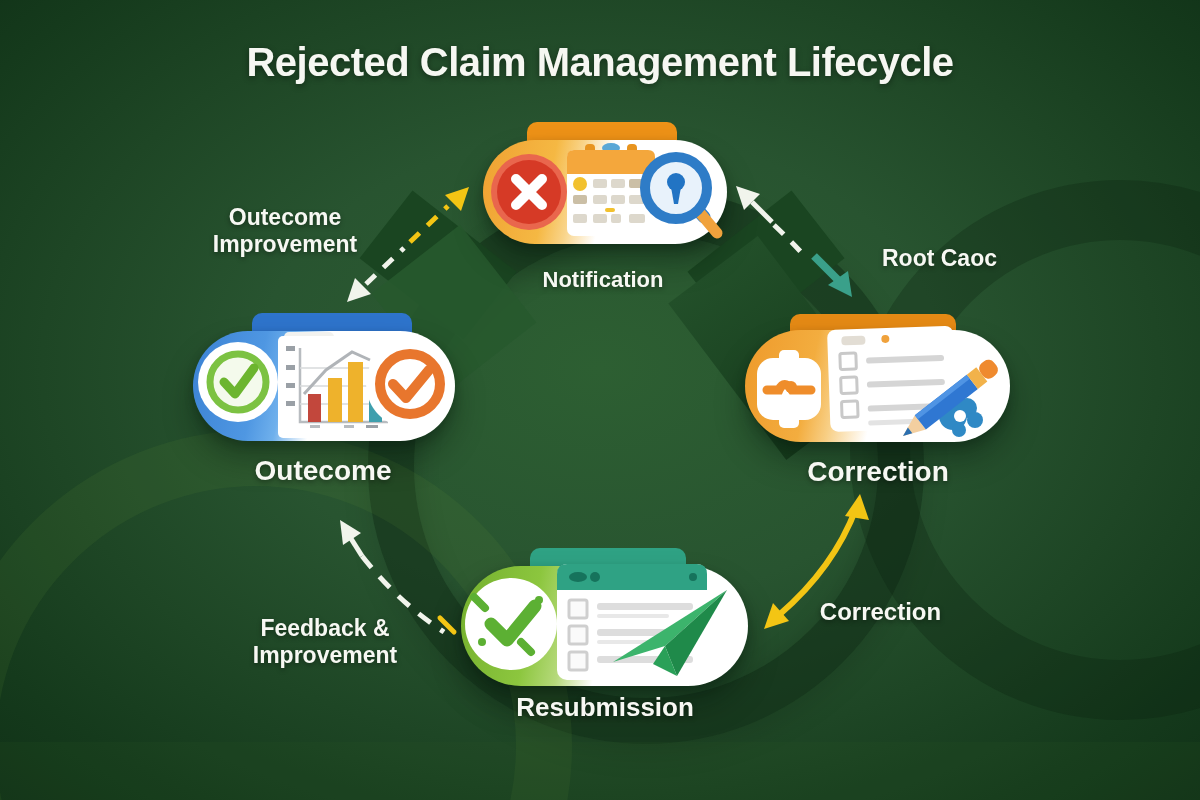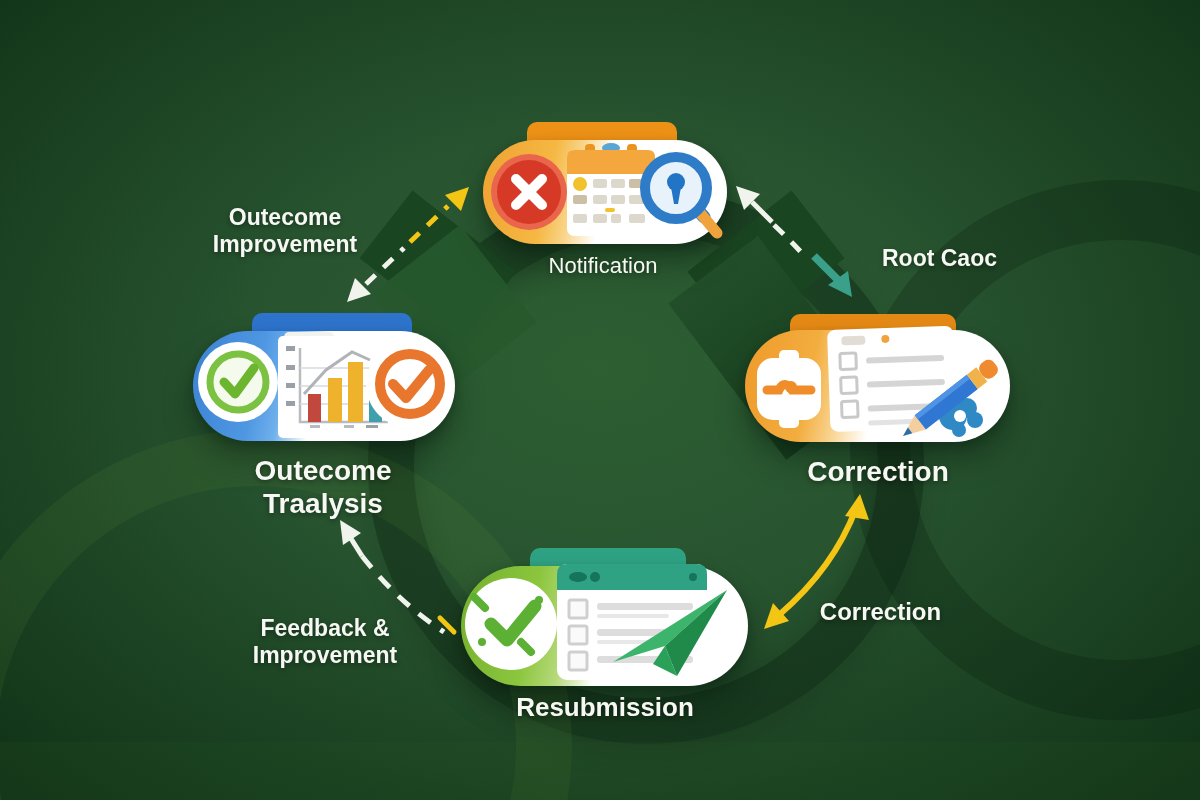--- a/index.html
+++ b/index.html
@@ -53,21 +53,21 @@
     background:linear-gradient(102deg,#3b82d4 0%,#4f97e2 26%,#6fb0ec 36%,#ffffff 48%);}
   .icons{z-index:5;overflow:visible;}
   .arrows{left:0;top:0;width:1200px;height:800px;z-index:6;}
   
   .lbl{
     z-index:7;color:#f7f8f3;font-weight:800;text-align:center;line-height:1.18;
     text-shadow:0 2px 5px rgba(0,0,0,0.38);
   }
   .lbl .l2{display:block;}
   .node-lbl-top{left:473px;top:252px;width:260px;font-size:28px;}
-  .node-lbl-top .l2{font-size:22px;font-weight:400;margin-top:1px;}
+  .node-lbl-top .l2{font-size:22px;font-weight:700;margin-top:15px;}
   .node-lbl-right{left:798px;top:455px;width:160px;font-size:28px;}
   .node-lbl-bottom{left:460px;top:692px;width:290px;font-size:26px;}
   .node-lbl-left{left:203px;top:454px;width:240px;font-size:28px;}
   .conn-lbl{font-size:23px;}
   .conn-tl{left:165px;top:204px;width:240px;}
   .conn-tr{left:882px;top:245px;width:200px;text-align:left;}
   .conn-br{left:808px;top:598px;width:145px;font-size:24px;}
   .conn-bl{left:205px;top:615px;width:240px;}
 </style>
 </head>
@@ -77,20 +77,21 @@
 
   <div class="abs ring"></div>
   <div class="abs ribbon hex-left"></div>
   <div class="abs ribbon hex-right"></div>
   <div class="abs ribbon rib-right"></div>
   <div class="abs ribbon rib-left"></div>
   <div class="abs swoosh-bl"></div>
   <div class="abs swoosh-r"></div>
   <div class="abs band-bottom"></div>
 
+  <div class="abs title">Rejected Claim Management Lifecycle</div>
 
   <div class="abs tab tab-top"></div>
   <div class="abs tab tab-right"></div>
   <div class="abs tab tab-bottom"></div>
   <div class="abs tab tab-left"></div>
 
   <div class="abs pill pill-top"></div>
   <div class="abs pill pill-right"></div>
   <div class="abs pill pill-bottom"></div>
   <div class="abs pill pill-left"></div>
@@ -259,21 +260,20 @@
     <span class="l2">Notification</span>
   </div>
   <div class="abs lbl node-lbl-right">
     <span class="l1">Correction</span>
   </div>
   <div class="abs lbl node-lbl-bottom">
     <span class="l1">Resubmission</span>
   </div>
   <div class="abs lbl node-lbl-left">
     <span class="l1">Outecome</span>
-    <span class="l2" style="font-size:28px;font-weight:800">Traalysis</span>
   </div>
 
   <div class="abs lbl conn-lbl conn-tl">
     <span>Outecome</span>
     <span class="l2">Improvement</span>
   </div>
   <div class="abs lbl conn-lbl conn-tr">
     <span>Root Caoc</span>
   </div>
   <div class="abs lbl conn-lbl conn-br">

